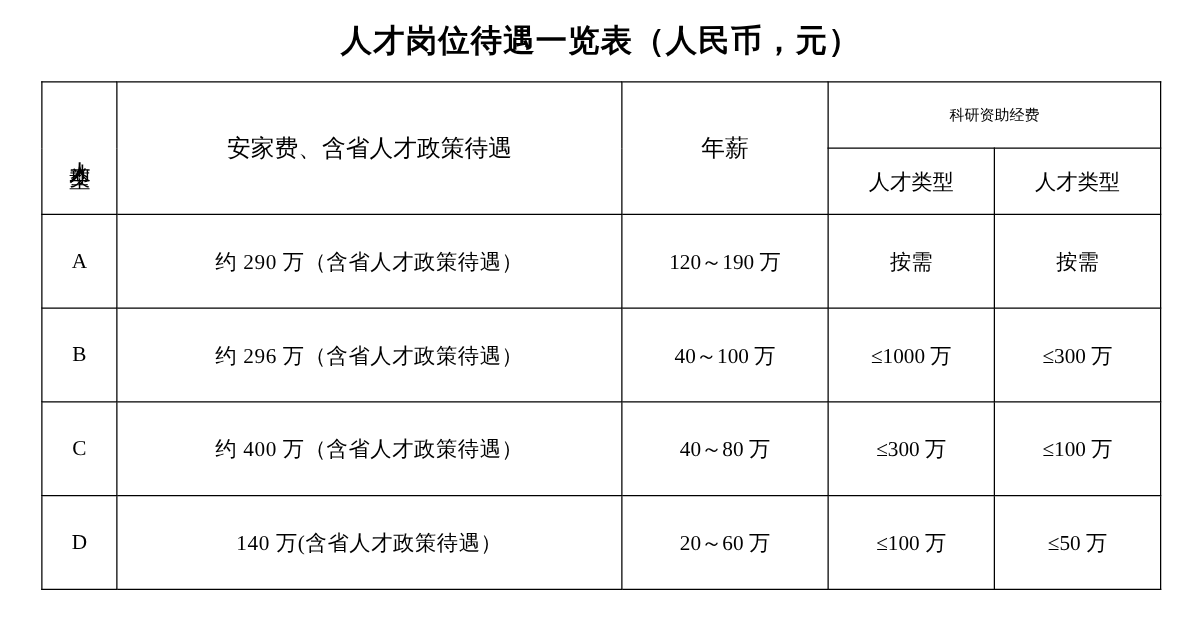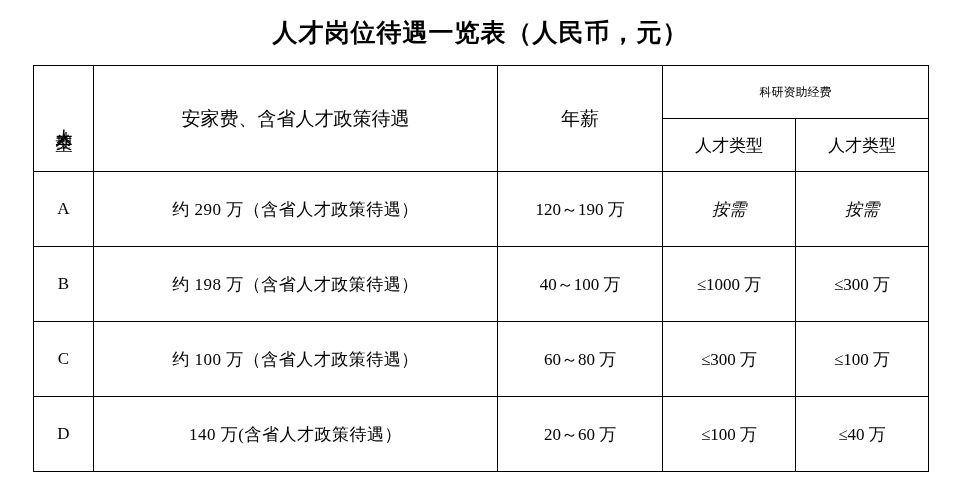--- a/index.html
+++ b/index.html
@@ -75,21 +75,20 @@
   }
   .body-row td {
     height: 70px;
     font-size: 17px;
   }
   .grade-letter {
     font-size: 18px;
   }
   .bold-need {
     font-weight: bold;
-    font-style: italic;
   }
   .settle-text {
     letter-spacing: 0.5px;
   }
 </style>
 </head>
 <body>
 
 <div class="page">
 
@@ -121,38 +120,38 @@
         <tr class="body-row">
           <td class="grade-letter">A</td>
           <td class="settle-text">约 290 万（含省人才政策待遇）</td>
           <td>120～190 万</td>
           <td class="bold-need">按需</td>
           <td class="bold-need">按需</td>
         </tr>
 
         <tr class="body-row">
           <td class="grade-letter">B</td>
-          <td class="settle-text">约 198 万（含省人才政策待遇）</td>
+          <td class="settle-text">约 296 万（含省人才政策待遇）</td>
           <td>40～100 万</td>
           <td>≤1000 万</td>
           <td>≤300 万</td>
         </tr>
 
         <tr class="body-row">
           <td class="grade-letter">C</td>
-          <td class="settle-text">约 100 万（含省人才政策待遇）</td>
-          <td>60～80 万</td>
+          <td class="settle-text">约 400 万（含省人才政策待遇）</td>
+          <td>40～80 万</td>
           <td>≤300 万</td>
           <td>≤100 万</td>
         </tr>
 
         <tr class="body-row">
           <td class="grade-letter">D</td>
           <td class="settle-text">140 万(含省人才政策待遇）</td>
           <td>20～60 万</td>
           <td>≤100 万</td>
-          <td>≤40 万</td>
+          <td>≤50 万</td>
         </tr>
       </tbody>
     </table>
   </div>
 
 </div>
 
 </body></html>

